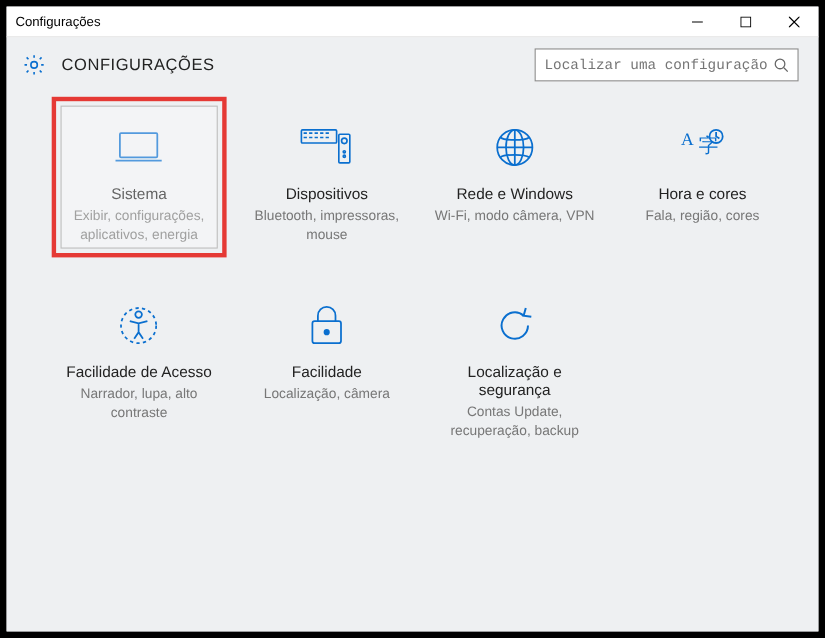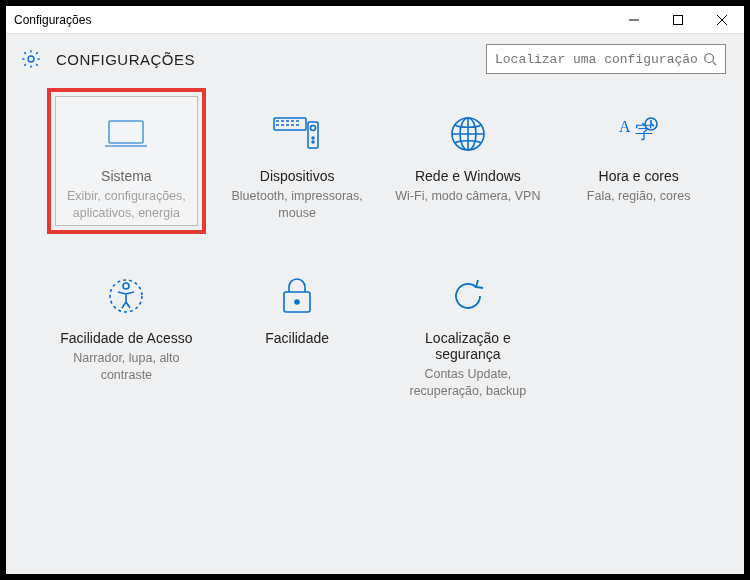--- a/index.html
+++ b/index.html
@@ -261,20 +261,21 @@
 
       <div class="tile">
         <div class="tile-icon">
           <svg width="34" height="40" viewBox="0 0 34 40" fill="none" stroke="currentColor" stroke-width="1.6">
             <rect x="4" y="16" width="26" height="20" rx="2"></rect>
             <path d="M9 16v-5a8 8 0 0 1 16 0v5"></path>
             <circle cx="17" cy="26" r="2" fill="currentColor"></circle>
           </svg>
         </div>
         <div class="tile-title">Facilidade</div>
+        <div class="tile-desc">Localização, câmera</div>
       </div>
 
       <div class="tile">
         <div class="tile-icon">
           <svg width="40" height="40" viewBox="0 0 40 40" fill="none" stroke="currentColor" stroke-width="1.8">
             <path d="M32 20a12 12 0 1 1-4-9"></path>
             <path d="M30 4l-2 7 7 1" fill="none"></path>
           </svg>
         </div>
         <div class="tile-title">Localização e segurança</div>

